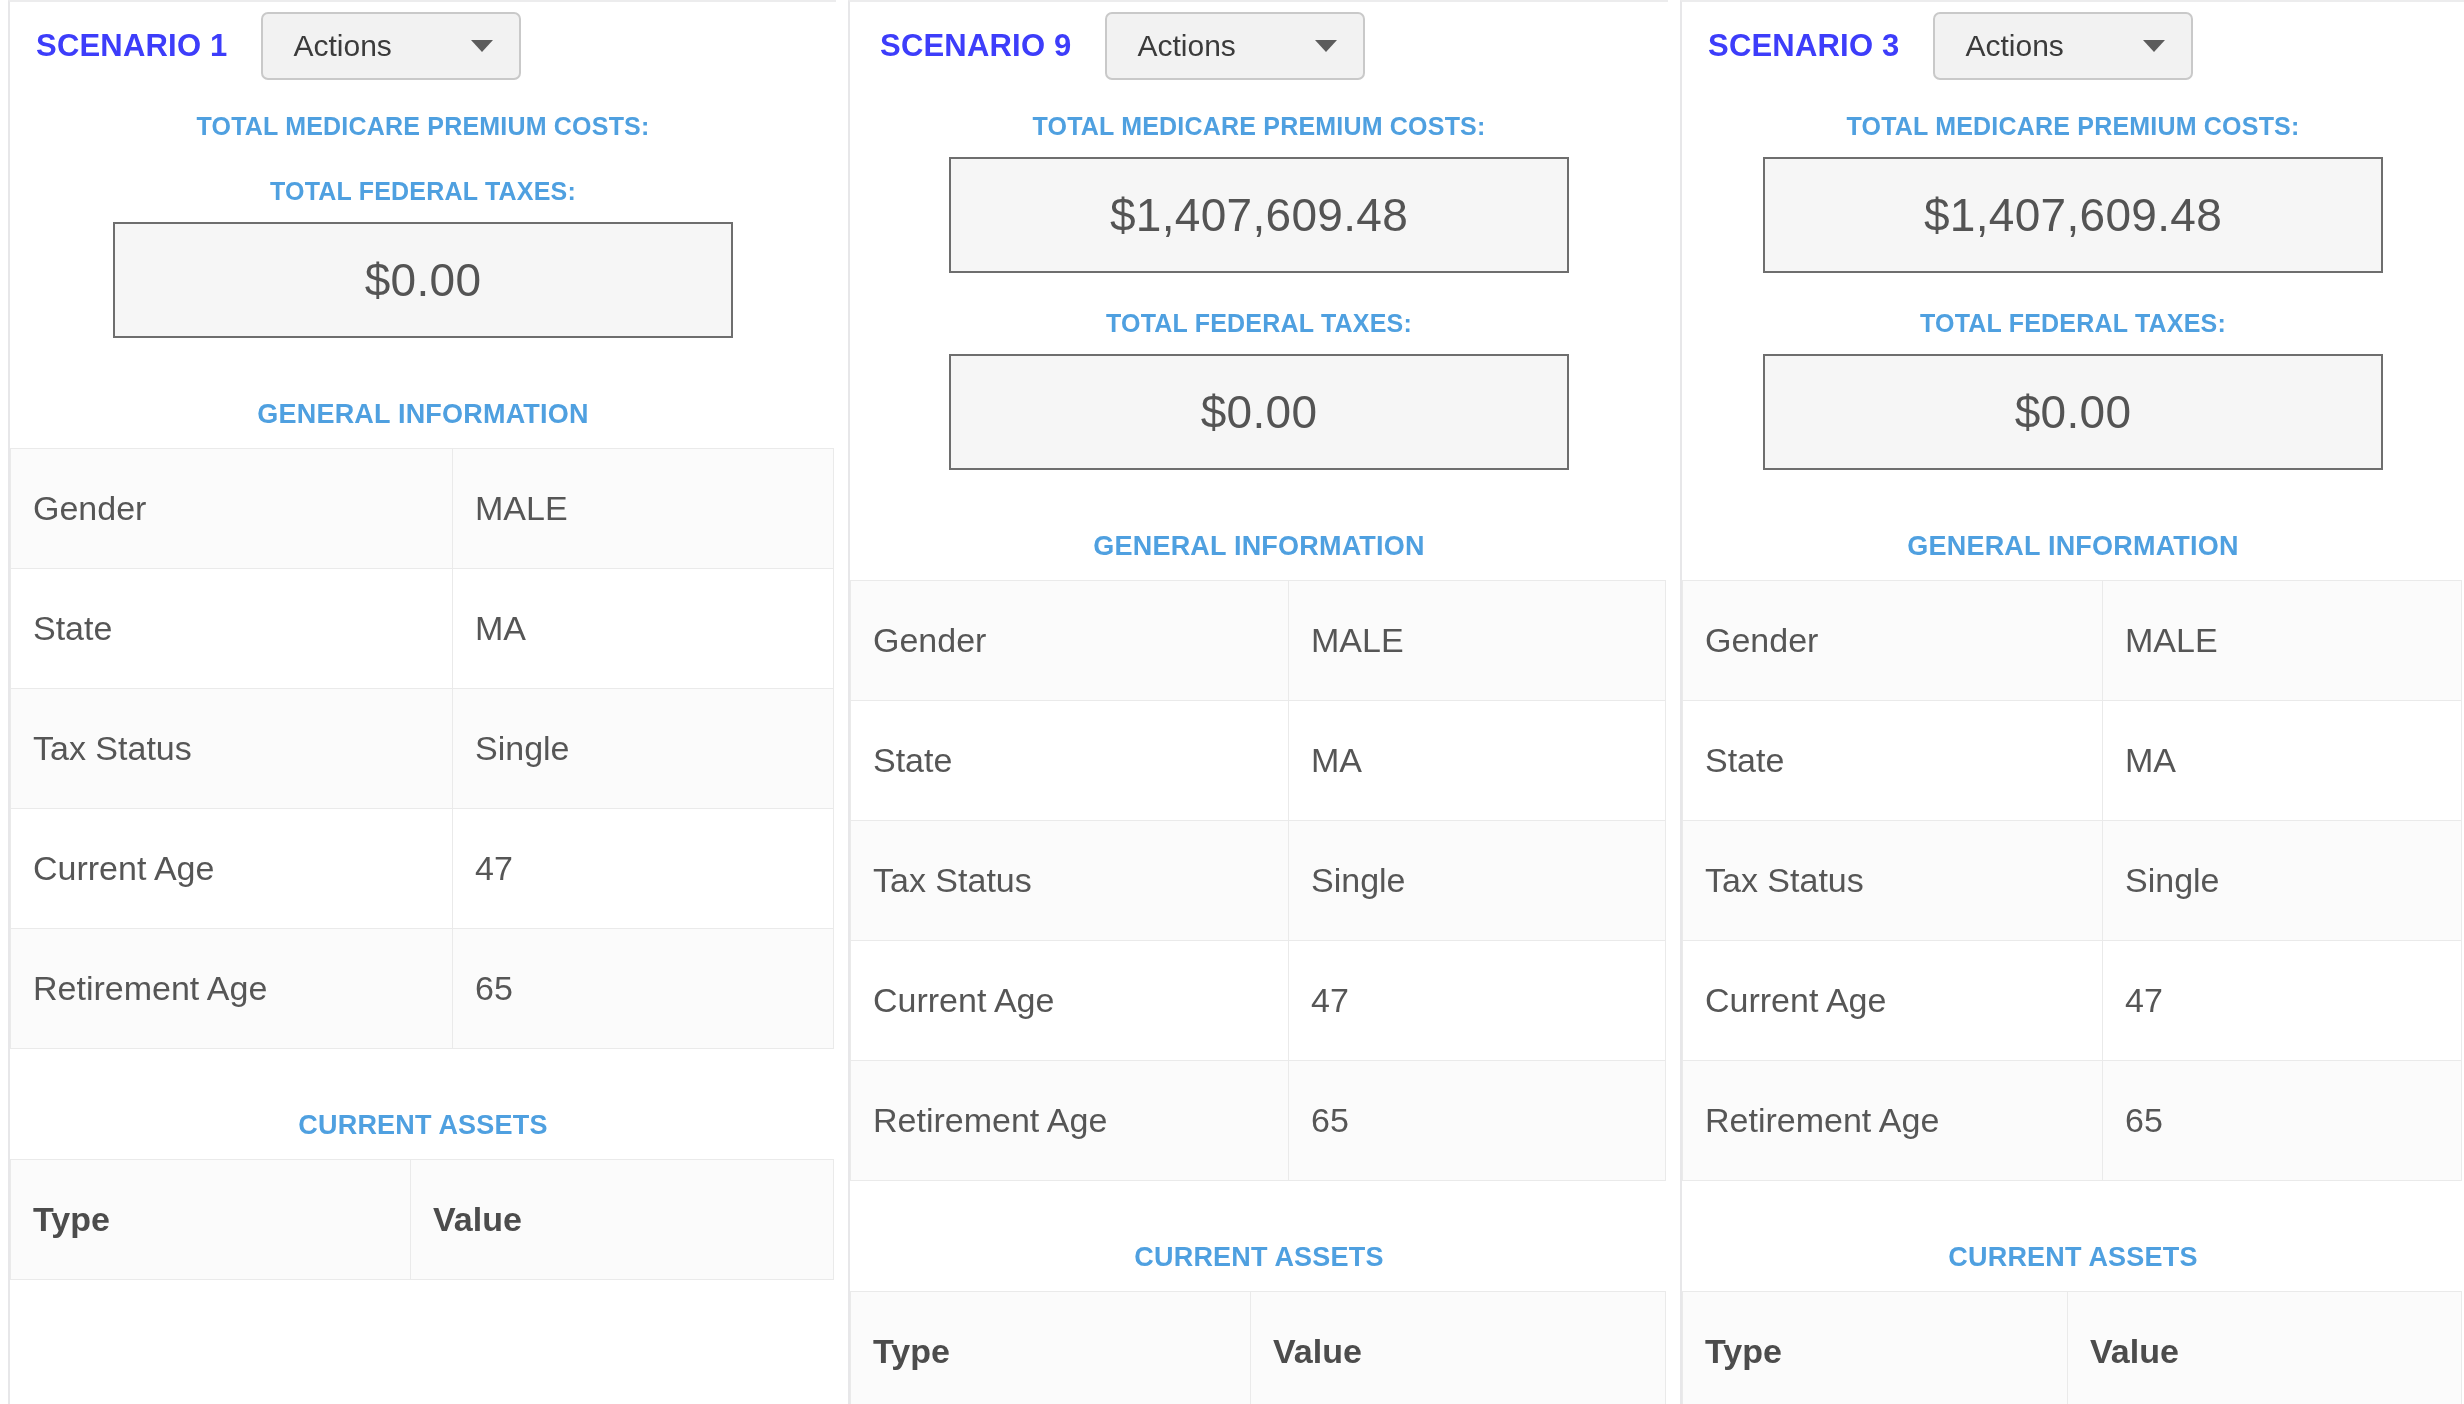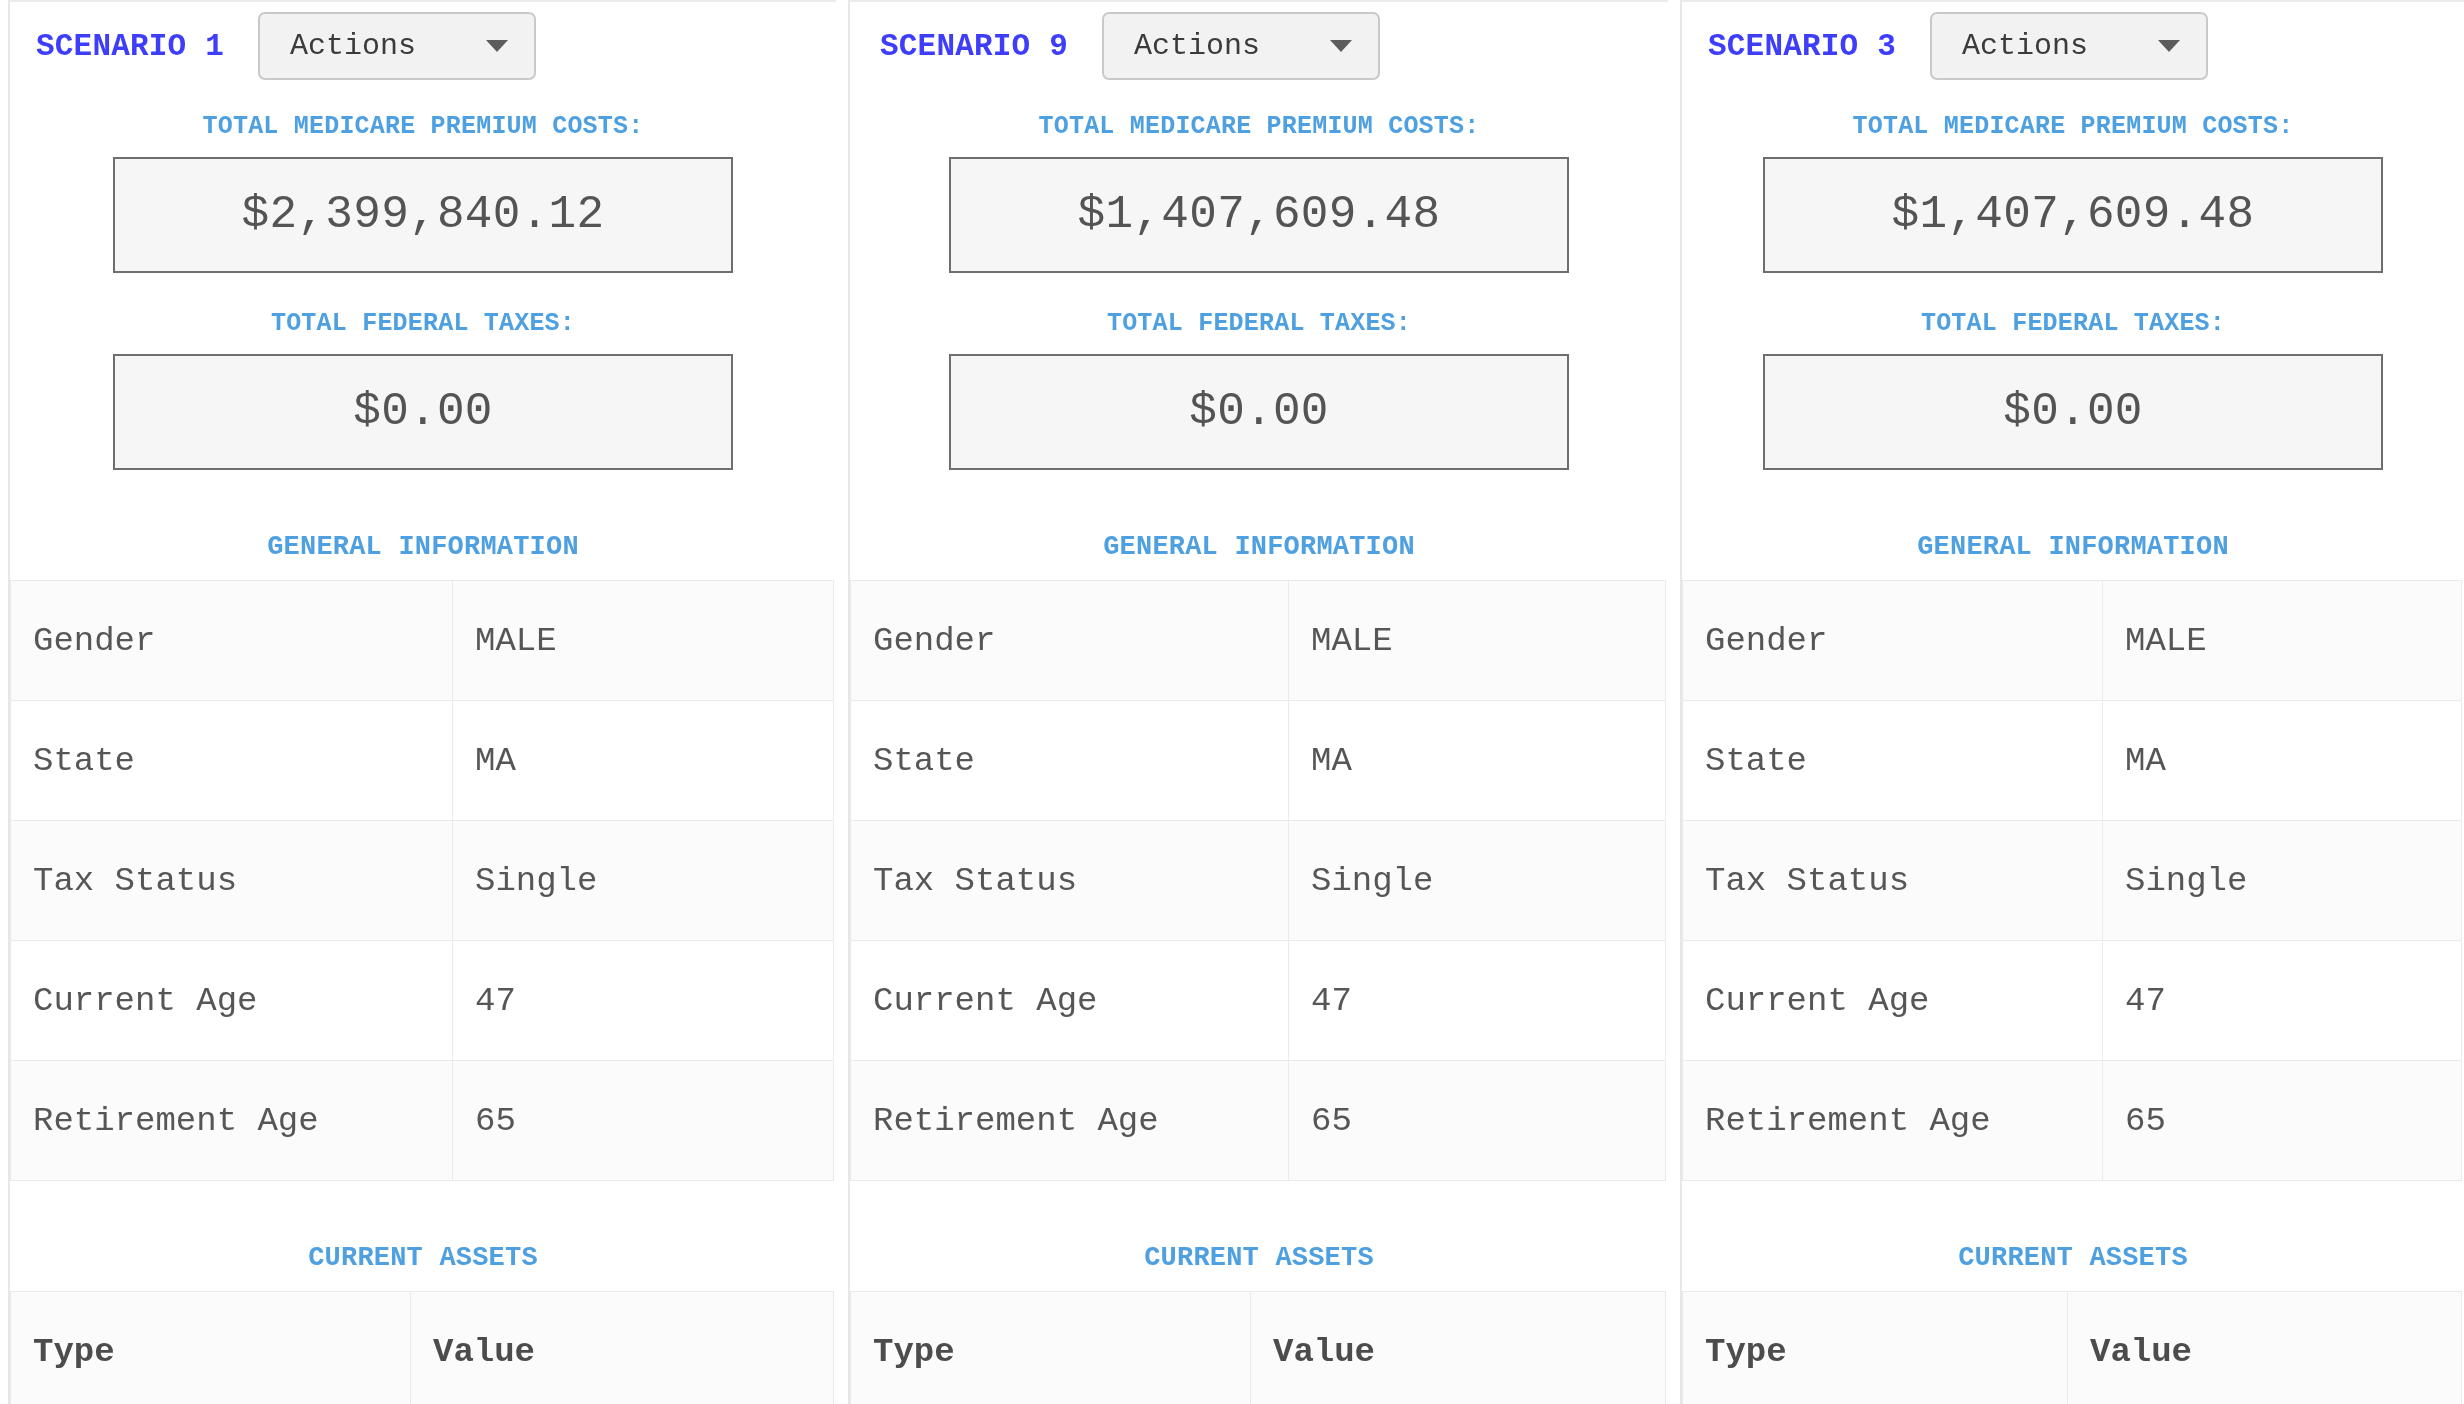--- a/index.html
+++ b/index.html
@@ -12,21 +12,20 @@
     overflow: hidden;
   }
 
   #root {
     position: relative;
     width: 2464px;
     height: 1404px;
     background: #ffffff;
     display: flex;
     align-items: flex-start;
-    font-family: Liberation Mono, monospace;
   }
 
   
   .panel {
     position: relative;
     height: 1404px;
     background: #ffffff;
     border-left: 2px solid #e7e7e9;
     border-top: 2px solid #ececed;
     overflow: hidden;
@@ -179,23 +178,20 @@
     <div class="panel-head">
       <span class="scenario-title">SCENARIO 1</span>
       <div class="actions-btn">
         <span class="actions-label">Actions</span>
         <span class="caret"></span>
       </div>
     </div>
 
     <div class="metrics">
       <div class="metric-label">TOTAL MEDICARE PREMIUM COSTS:</div>
-      <div class="metric-box">
-        <span class="metric-value">$2,399,840.12</span>
-      </div>
       <div class="metric-gap"></div>
       <div class="metric-label">TOTAL FEDERAL TAXES:</div>
       <div class="metric-box">
         <span class="metric-value">$0.00</span>
       </div>
     </div>
 
     <div class="section-band">
       <span class="section-title">GENERAL INFORMATION</span>
     </div>

